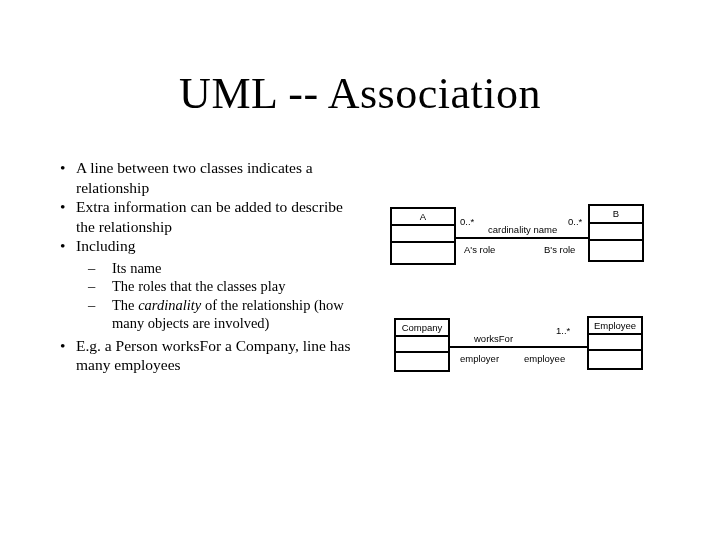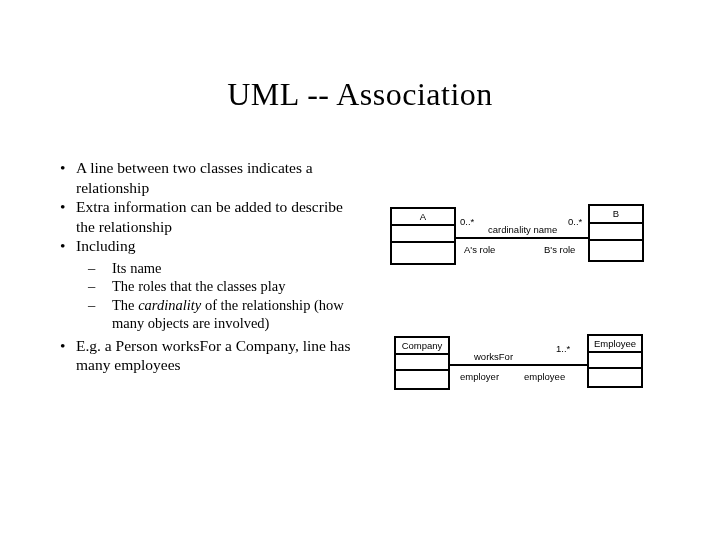--- a/index.html
+++ b/index.html
@@ -16,21 +16,21 @@
     color: #000000;
   }
 
   
   .slide-title {
     position: absolute;
     left: 0;
     top: 74px;
     width: 720px;
     text-align: center;
-    font-size: 32px;
+    font-size: 44px;
     line-height: 40px;
     font-family: "Liberation Serif", "DejaVu Serif", serif;
     font-weight: normal;
     letter-spacing: 0.5px;
     color: #000000;
   }
 
   
   .body-text {
     position: absolute;
@@ -66,21 +66,21 @@
     padding-left: 0;
   }
   .spacer-sm { height: 3px; }
   .ital { font-style: italic; font-family: Liberation Serif, serif; }
 
   
   .uml-diagram {
     position: absolute;
   }
   #uml-generic { left: 390px; top: 204px; width: 256px; height: 62px; }
-  #uml-example { left: 394px; top: 334px; width: 252px; height: 58px; text-align: center; }
+  #uml-example { left: 394px; top: 316px; width: 252px; height: 58px; text-align: center; }
 
   .uml-class {
     position: absolute;
     box-sizing: border-box;
     border: 2px solid #000000;
     background: #ffffff;
     display: flex;
     flex-direction: column;
   }
   .uml-class .compartment {

